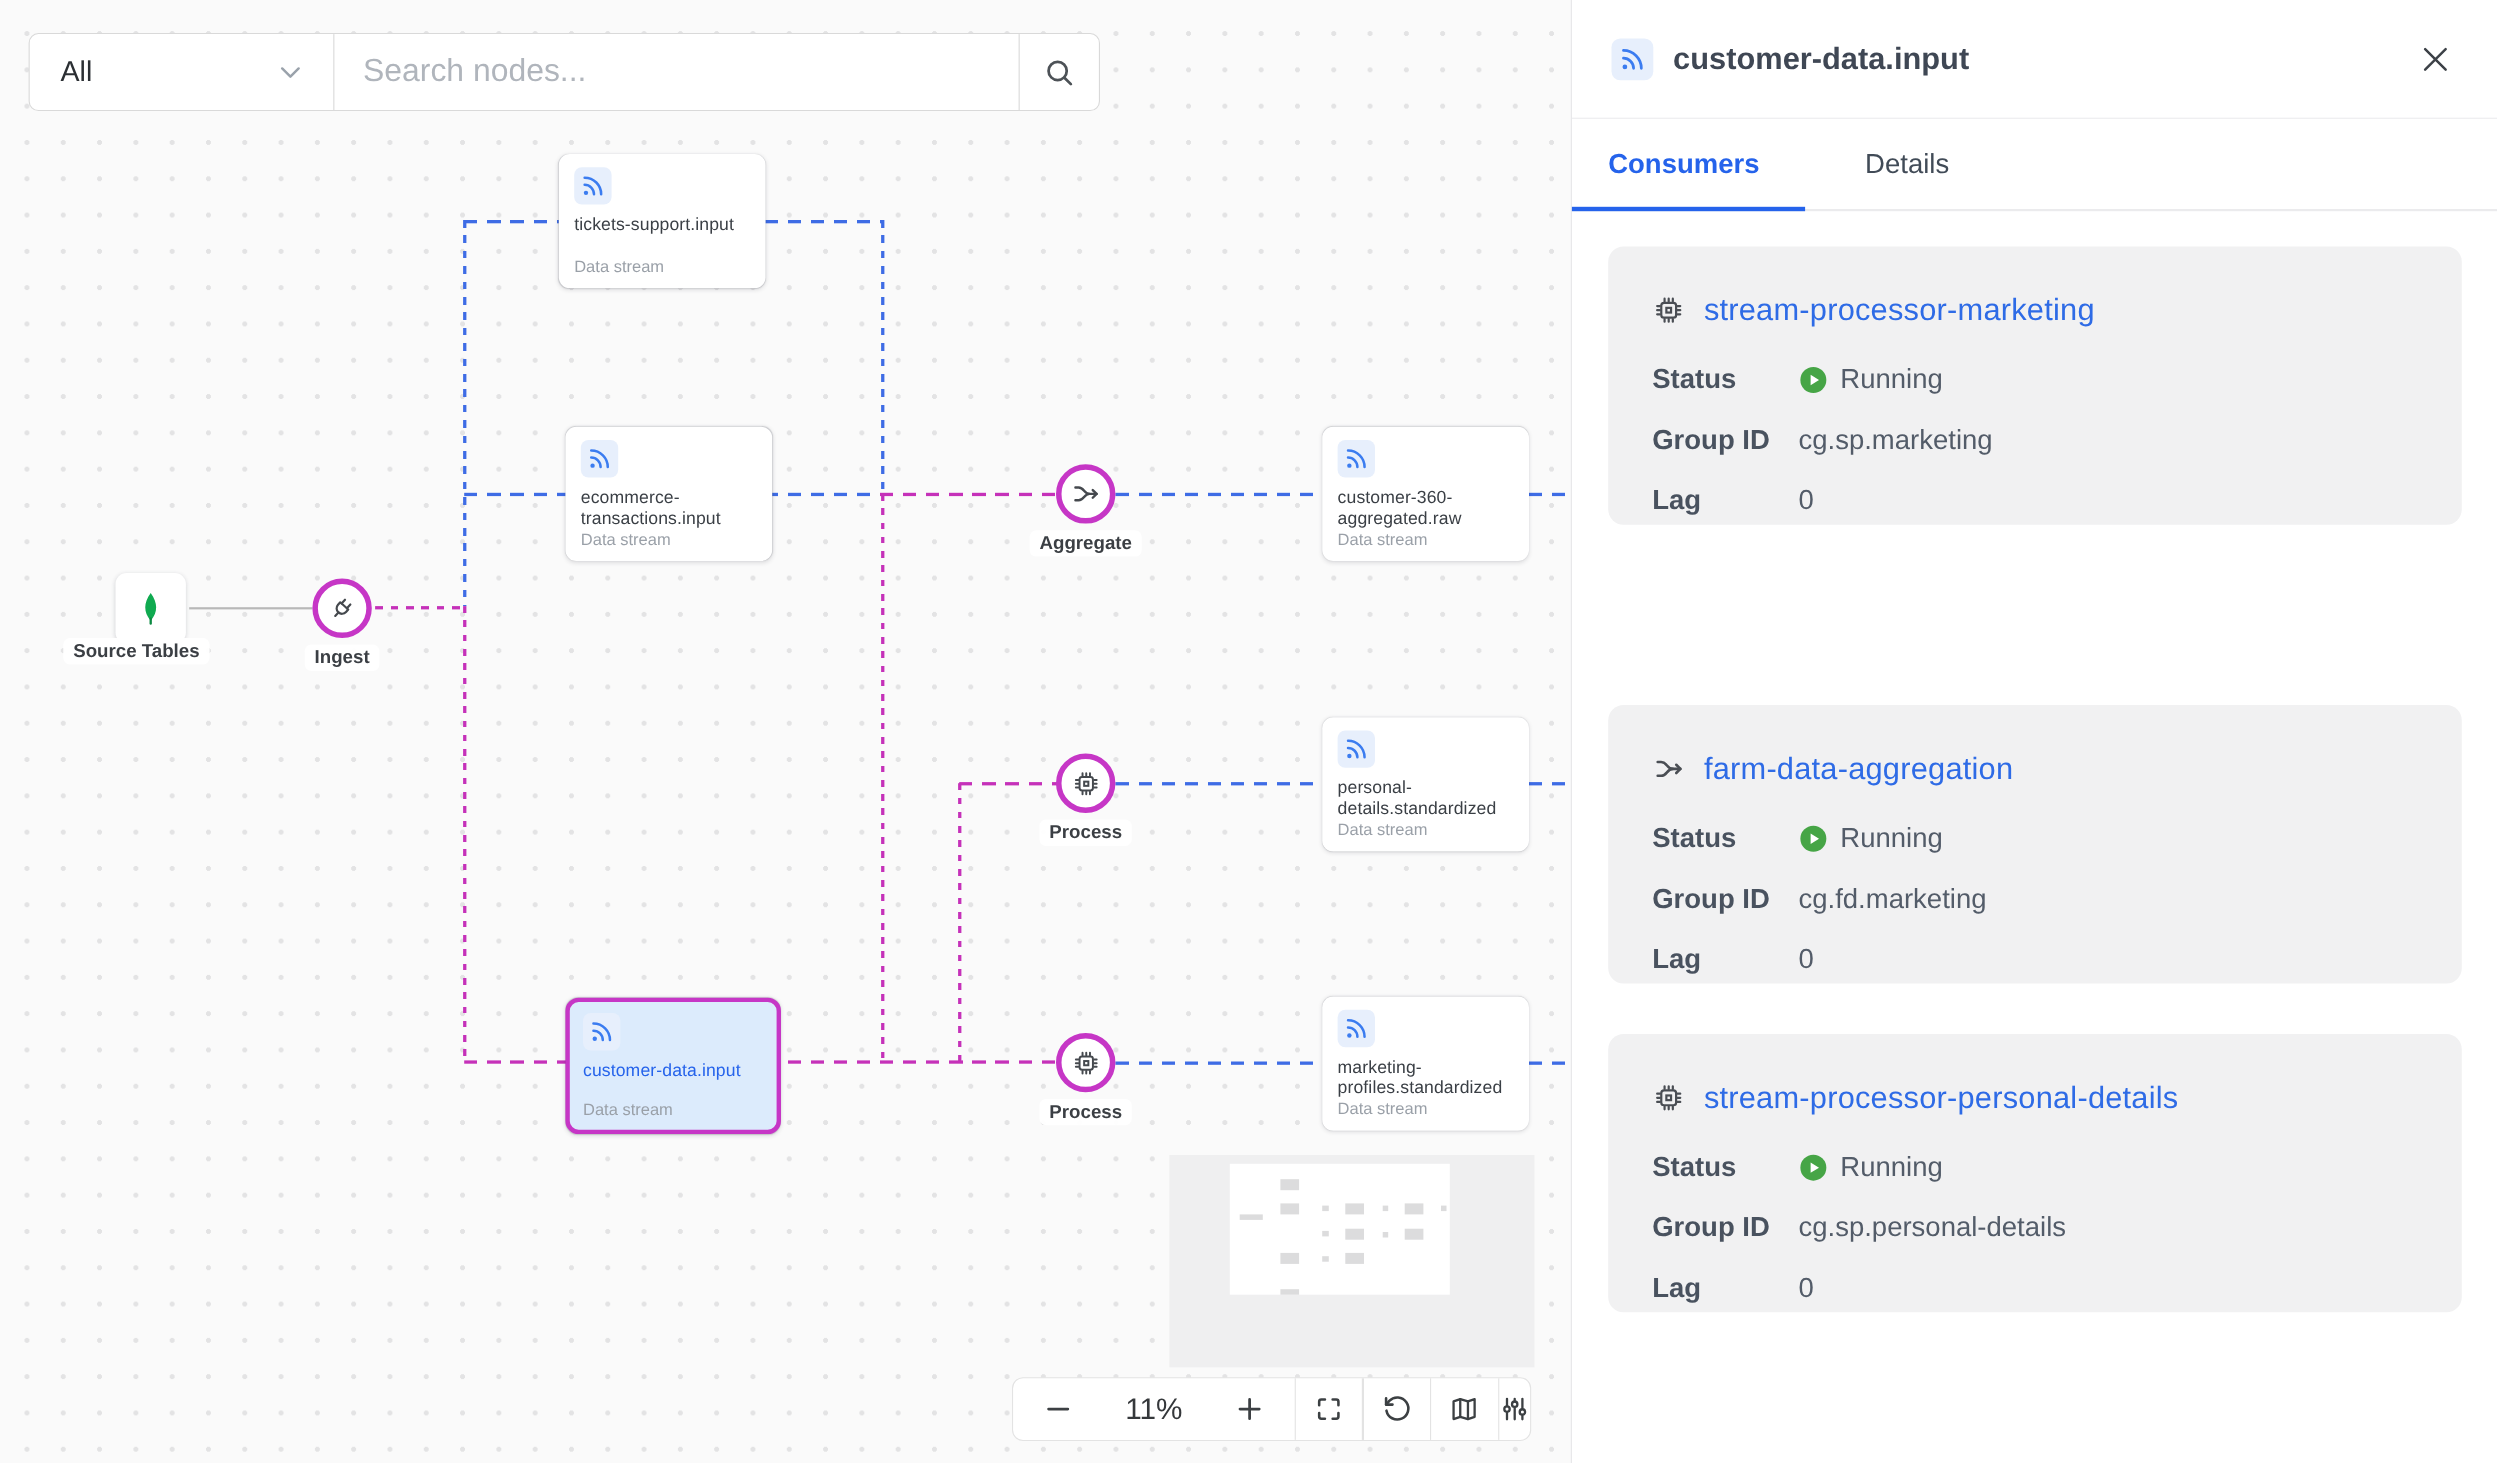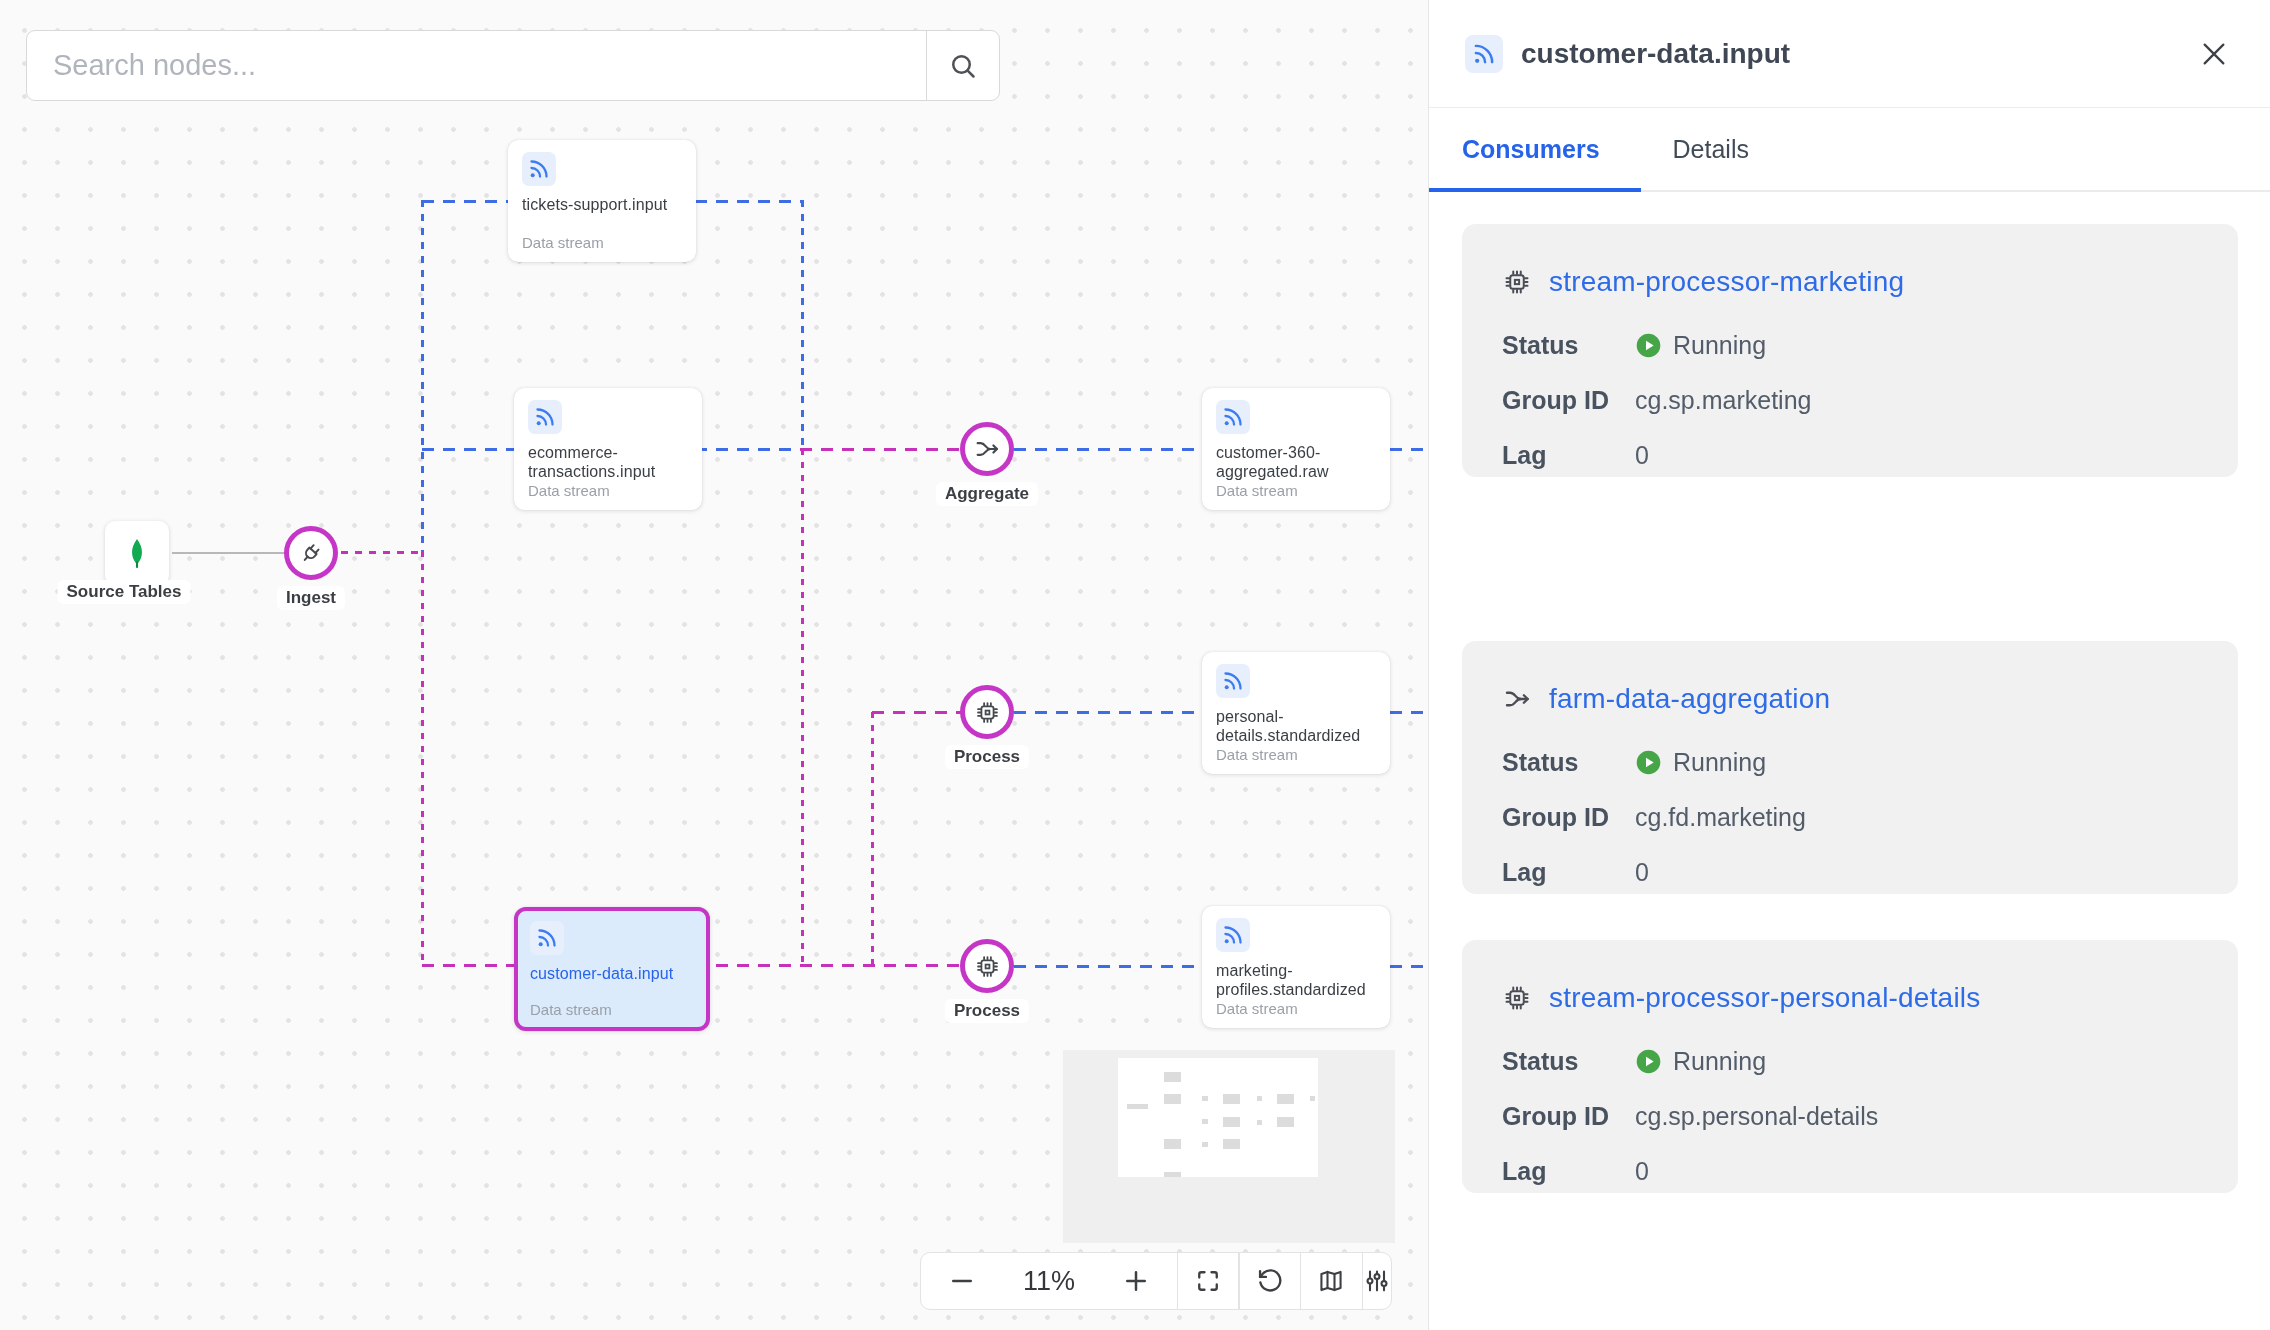--- a/index.html
+++ b/index.html
@@ -390,20 +390,28 @@
     <div class="zbtn" style="flex:1;">
         <span>
           <svg width="28" height="28">
             <use href="#i-sliders"></use>
           </svg>
         </span>
       </div>
   </div>
 
   <div class="searchbar">
+    <div class="seg-all">
+      <span class="all-txt">All</span>
+      <span style="color:#9aa2ab;">
+          <svg width="30" height="30">
+            <use href="#i-chevron"></use>
+          </svg>
+        </span>
+    </div>
     <div class="seg-input">
       <input type="text" placeholder="Search nodes..." style="">
     </div>
     <div class="seg-icon">
       <span>
           <svg width="30" height="30">
             <use href="#i-search"></use>
           </svg>
         </span>
     </div>
@@ -423,21 +431,21 @@
         <span>
           <svg width="32" height="32">
             <use href="#i-close"></use>
           </svg>
         </span>
       </div>
   </div>
 
   <div class="tabs">
     <div class="tab active">Consumers</div>
-    <div class="tab" style="margin-left:73px;">Details</div>
+    <div class="tab" style="margin-left:96px;">Details</div>
     <div class="tab-underline"></div>
   </div>
 
   <div class="consumer-card" style="top:224px;">
     <div class="cc-title">
       <span class="cc-ico">
           <svg width="30" height="30">
             <use href="#i-chip"></use>
           </svg>
         </span>

